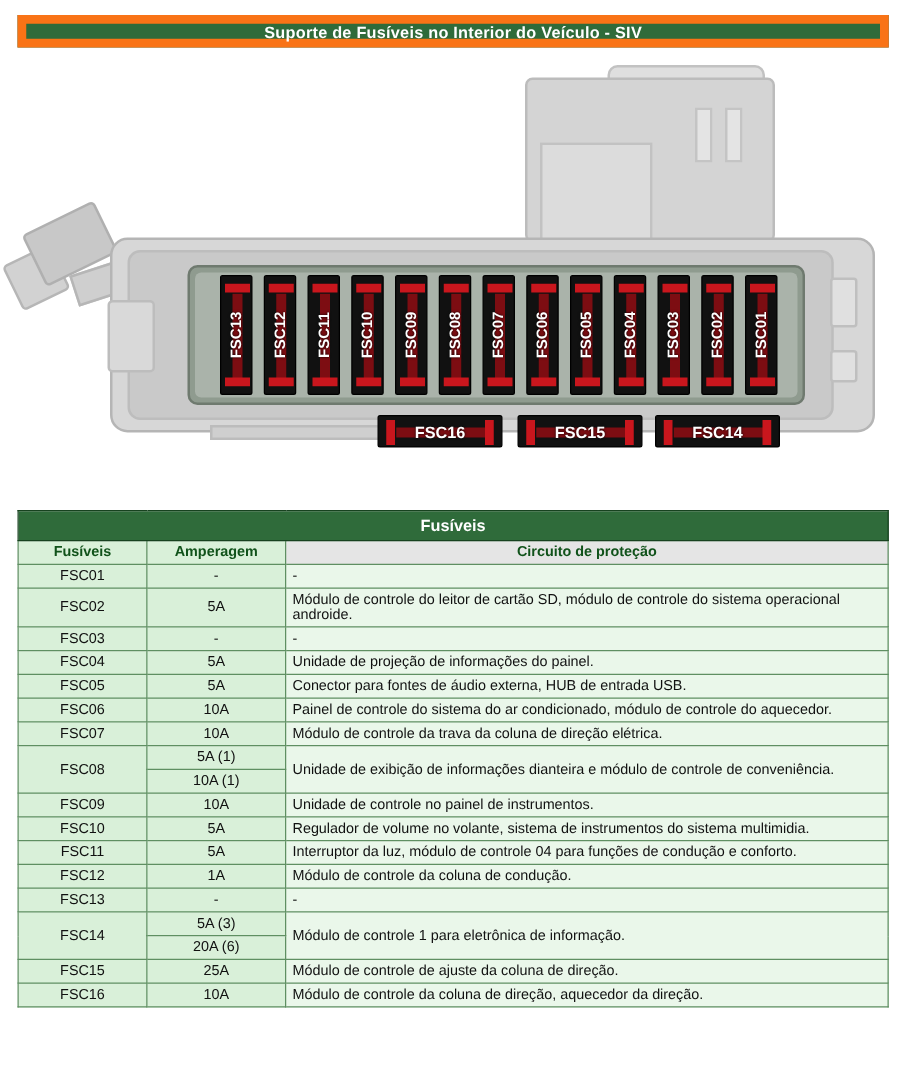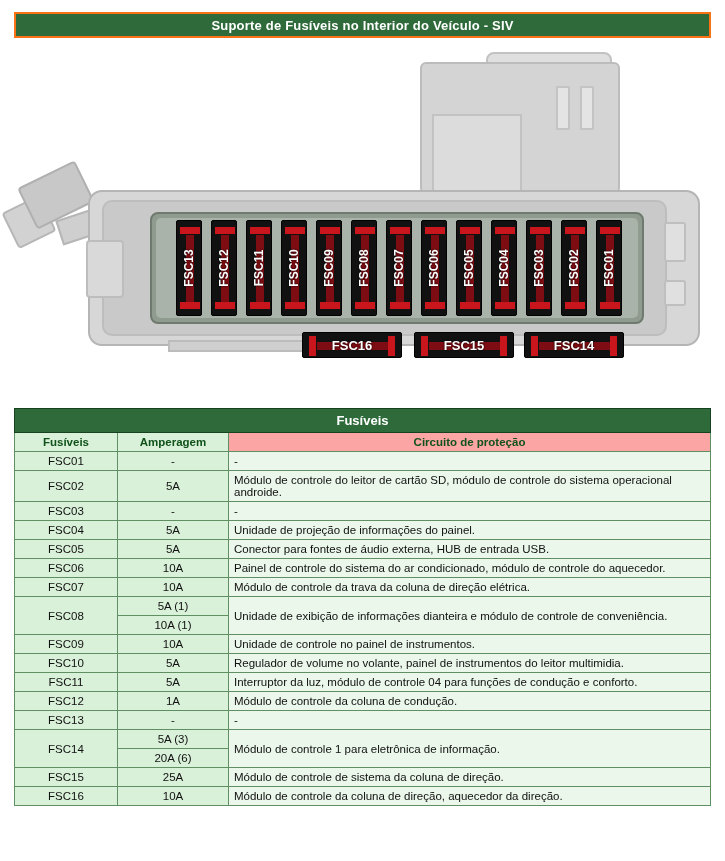--- a/index.html
+++ b/index.html
@@ -17,21 +17,21 @@
   }
 
   
   .banner {
     position: absolute;
     left: 14px;
     top: 12px;
     width: 697px;
     height: 26px;
     background: #2f6b3a;
-    border: 2px solid #f97316;
+    border: 7px solid #f97316;
     box-sizing: border-box;
     display: flex;
     align-items: center;
     justify-content: center;
   }
   .banner-title {
     color: #ffffff;
     font-size: 13px;
     font-weight: bold;
     letter-spacing: 0.2px;
@@ -303,21 +303,21 @@
   .t-title {
     background: #2f6b3a;
     color: #ffffff;
     font-size: 13px;
     font-weight: bold;
     text-align: center;
     border: 1px solid #17421f !important;
     padding: 4px 0 !important;
   }
   .t-head {
-    background: #fca5a5;
+    background: #e5e5e5;
     color: #10521a;
     font-weight: bold;
     text-align: center;
     font-size: 11.5px;
   }
   .c-fuse {
     width: 92px;
     text-align: center;
     background: #d9f0d9;
   }
@@ -516,21 +516,21 @@
           <td class="c-amp">10A (1)</td>
         </tr>
         <tr>
           <td class="c-fuse">FSC09</td>
           <td class="c-amp">10A</td>
           <td class="c-desc">Unidade de controle no painel de instrumentos.</td>
         </tr>
         <tr>
           <td class="c-fuse">FSC10</td>
           <td class="c-amp">5A</td>
-          <td class="c-desc">Regulador de volume no volante, painel de instrumentos do leitor multimidia.</td>
+          <td class="c-desc">Regulador de volume no volante, sistema de instrumentos do sistema multimidia.</td>
         </tr>
         <tr>
           <td class="c-fuse">FSC11</td>
           <td class="c-amp">5A</td>
           <td class="c-desc">Interruptor da luz, módulo de controle 04 para funções de condução e conforto.</td>
         </tr>
         <tr>
           <td class="c-fuse">FSC12</td>
           <td class="c-amp">1A</td>
           <td class="c-desc">Módulo de controle da coluna de condução.</td>
@@ -544,21 +544,21 @@
           <td class="c-fuse" rowspan="2">FSC14</td>
           <td class="c-amp">5A (3)</td>
           <td class="c-desc" rowspan="2">Módulo de controle 1 para eletrônica de informação.</td>
         </tr>
         <tr>
           <td class="c-amp">20A (6)</td>
         </tr>
         <tr>
           <td class="c-fuse">FSC15</td>
           <td class="c-amp">25A</td>
-          <td class="c-desc">Módulo de controle de sistema da coluna de direção.</td>
+          <td class="c-desc">Módulo de controle de ajuste da coluna de direção.</td>
         </tr>
         <tr>
           <td class="c-fuse">FSC16</td>
           <td class="c-amp">10A</td>
           <td class="c-desc">Módulo de controle da coluna de direção, aquecedor da direção.</td>
         </tr>
       </tbody>
     </table>
   </div>
 

